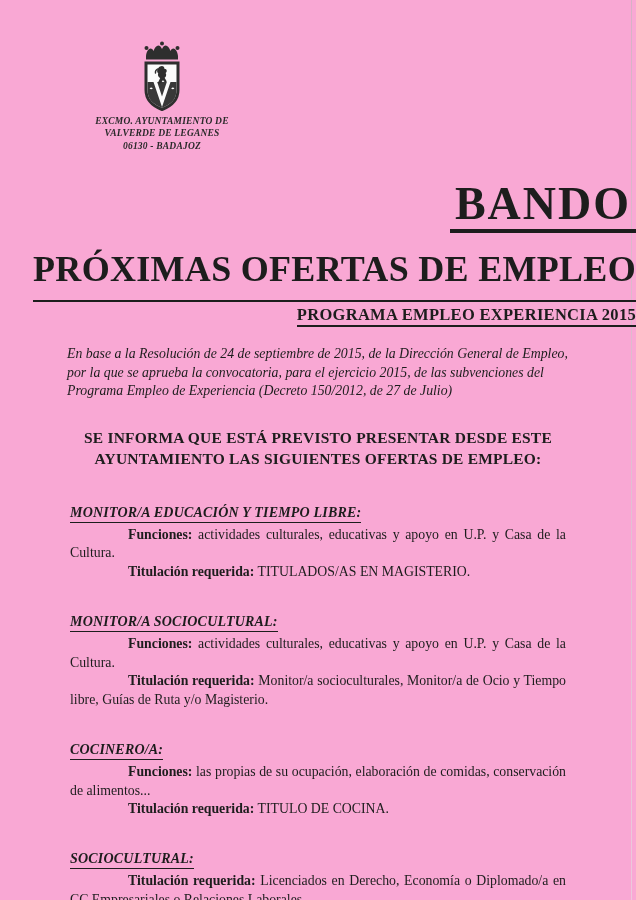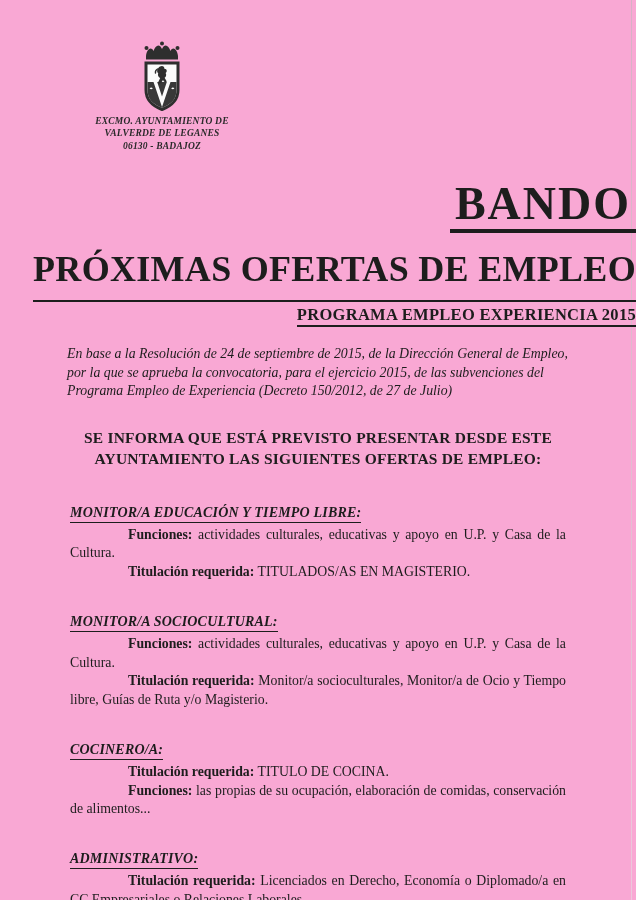--- a/index.html
+++ b/index.html
@@ -177,24 +177,24 @@
       </div>
 
       <div class="job">
         <span class="job-title">MONITOR/A SOCIOCULTURAL:</span>
         <p class="job-para"><b>Funciones:</b> <span>actividades culturales, educativas y apoyo en U.P. y Casa de la Cultura.</span></p>
         <p class="job-para"><b>Titulación requerida:</b> <span>Monitor/a socioculturales, Monitor/a de Ocio y Tiempo libre, Guías de Ruta y/o Magisterio.</span></p>
       </div>
 
       <div class="job">
         <span class="job-title">COCINERO/A:</span>
+        <p class="job-para"><b>Funciones:</b> <span>las propias de su ocupación, elaboración de comidas, conservación de alimentos...</span></p>
         <p class="job-para"><b>Titulación requerida:</b> <span>TITULO DE COCINA.</span></p>
-        <p class="job-para"><b>Funciones:</b> <span>las propias de su ocupación, elaboración de comidas, conservación de alimentos...</span></p>
-      </div>
-
-      <div class="job">
-        <span class="job-title">ADMINISTRATIVO:</span>
+      </div>
+
+      <div class="job">
+        <span class="job-title">SOCIOCULTURAL:</span>
         <p class="job-para"><b>Titulación requerida:</b> <span>Licenciados en Derecho, Economía o Diplomado/a en CC Empresariales o Relaciones Laborales.</span></p>
       </div>
 
     </div>
   </div>
 </div>
 
 </body></html>

